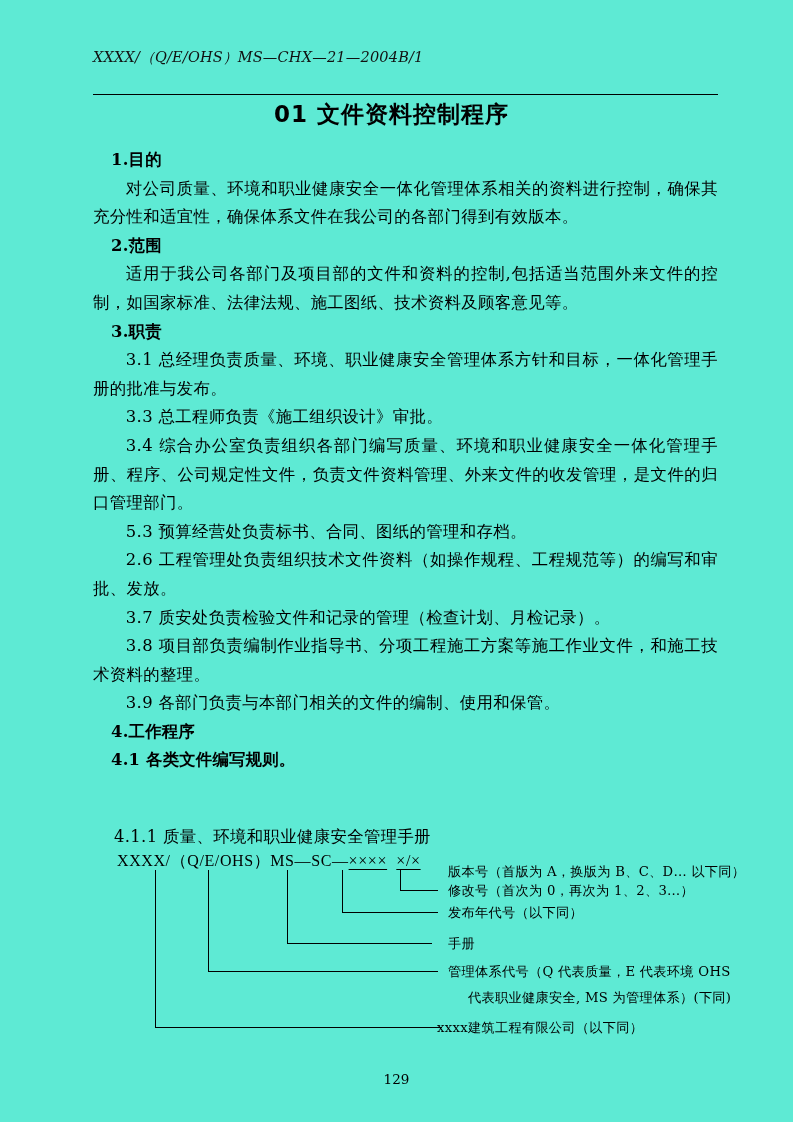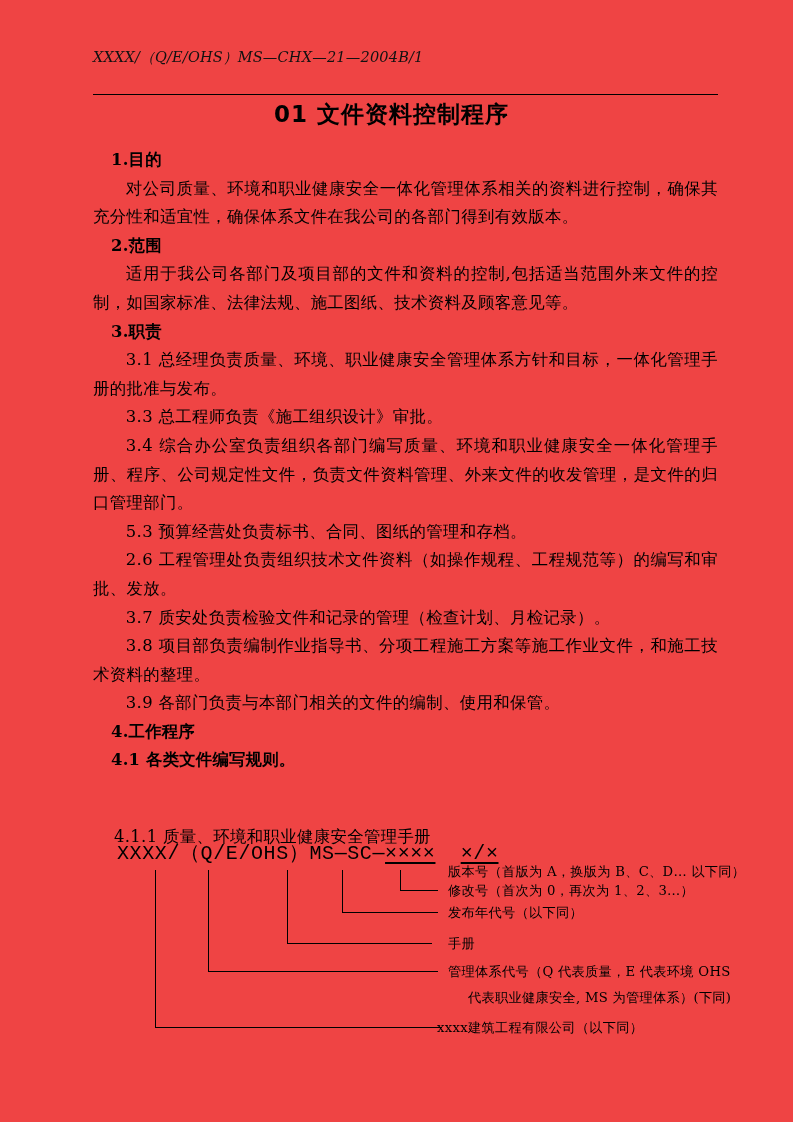--- a/index.html
+++ b/index.html
@@ -8,21 +8,21 @@
     background: #ffffff;
   }
   body {
     font-family: "DejaVu Sans", "Liberation Sans", sans-serif;
     color: #000000;
   }
   .page {
     position: relative;
     width: 793px;
     height: 1122px;
-    background: #ef4444;
+    background: #5eead4;
     overflow: hidden;
     box-sizing: border-box;
   }
 
   
   .doc-header {
     position: absolute;
     left: 93px;
     top: 48px;
     font-family: "DejaVu Serif", "Liberation Serif", serif;
@@ -95,23 +95,23 @@
     left: 21px;
     top: 0px;
     font-family: "DejaVu Serif", "Liberation Serif", serif;
     font-size: 16.4px;
     letter-spacing: 0.35px;
     white-space: nowrap;
   }
   .code-line {
     position: absolute;
     left: 24px;
-    top: 13px;
-    font-family: Liberation Mono, monospace;
-    font-size: 20px;
+    top: 25px;
+    font-family: Liberation Serif, serif;
+    font-size: 16px;
     letter-spacing: 0.6px;
     white-space: nowrap;
   }
   .code-line .u {
     text-decoration: underline;
     text-underline-offset: 3px;
   }
 
   .vline {
     position: absolute;
@@ -204,14 +204,15 @@
     <div class="note" style="left:355px; top:108px;">手册</div>
 
     <div class="note" style="left:355px; top:136px;">管理体系代号（Q 代表质量，E 代表环境 OHS</div>
 
     <div class="note" style="left:375px; top:162px;">代表职业健康安全, MS 为管理体系）(下同)</div>
 
     <div class="note" style="left:344px; top:192px;">xxxx建筑工程有限公司（以下同）</div>
 
   </div>
 
+  <div class="page-number">129</div>
 
 </div>
 
 </body></html>

